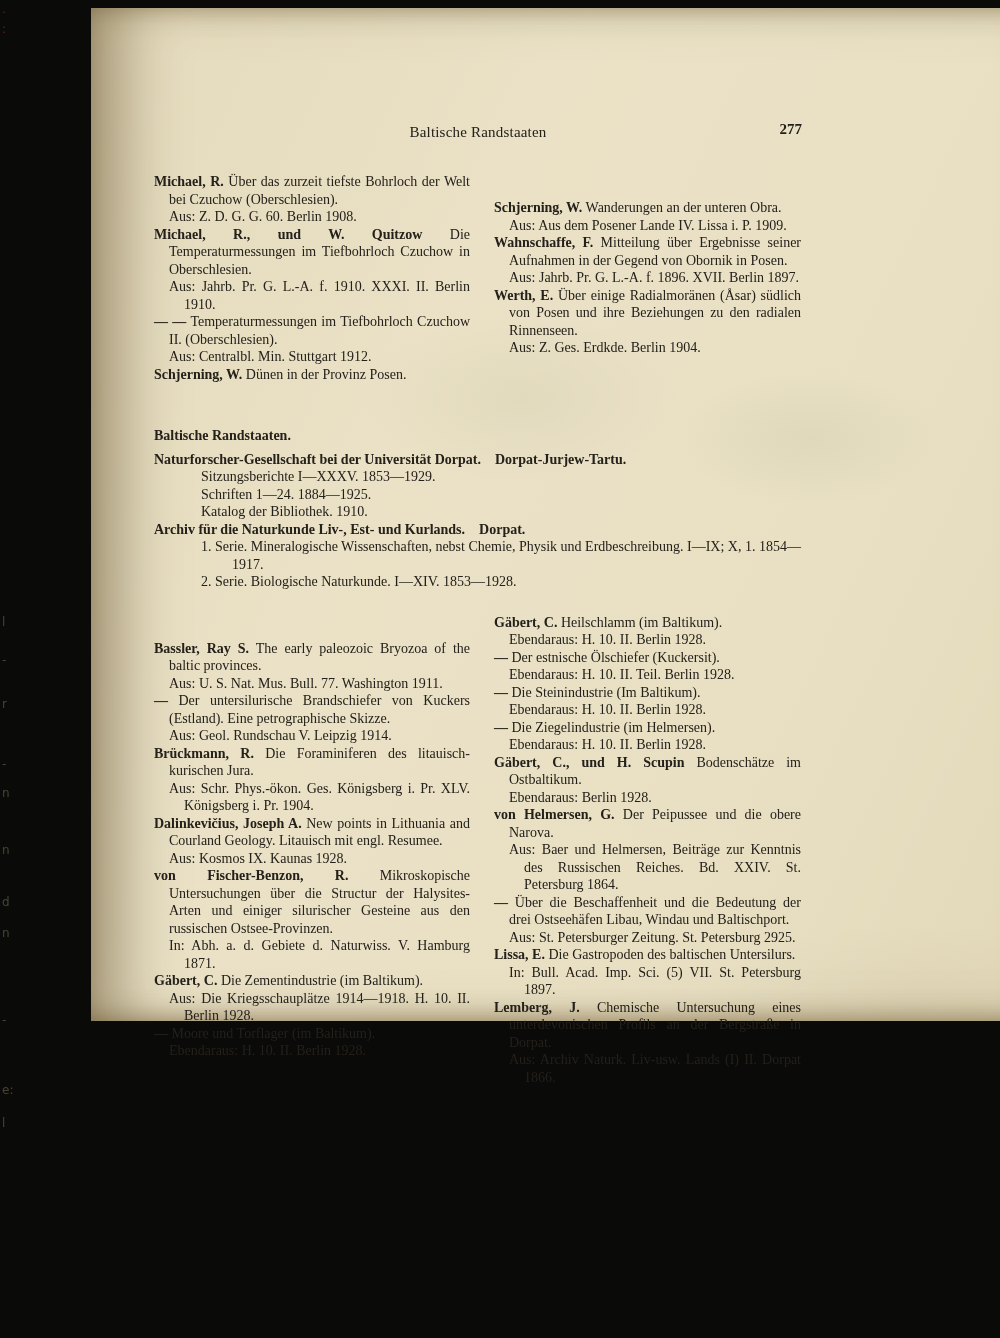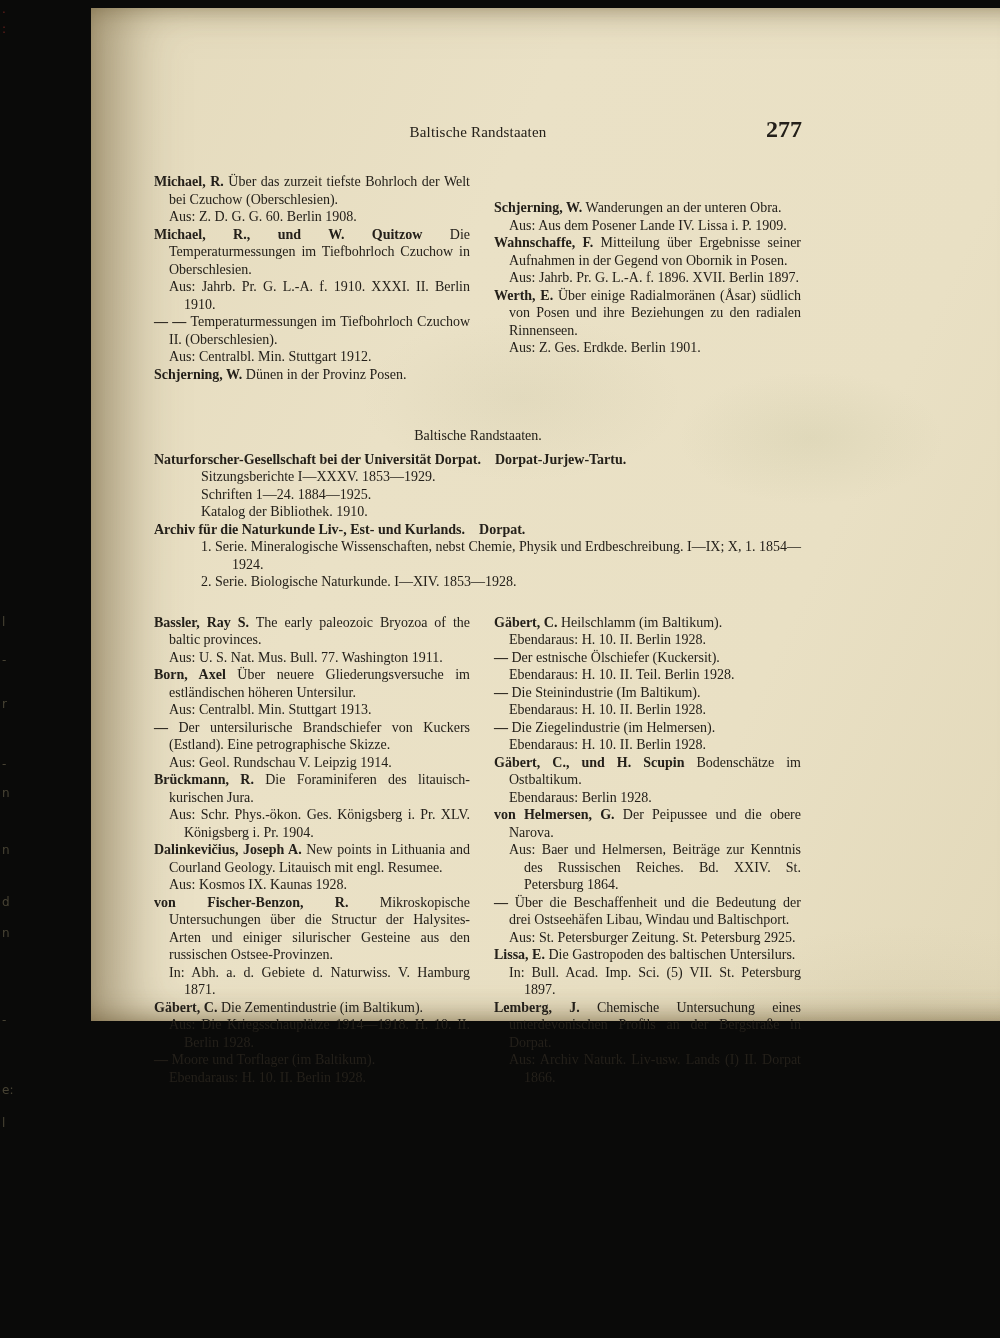--- a/index.html
+++ b/index.html
@@ -28,36 +28,36 @@
       radial-gradient(260px 150px at 300px 1230px, rgba(140,128,88,.10), transparent 70%),
       radial-gradient(300px 120px at 820px 1000px, rgba(150,140,100,.08), transparent 70%);
   }
   .content{
     position:absolute;left:63px;top:116px;width:648px;
     font-size:14px;line-height:17.5px;
   }
   
   .header-row{position:relative;height:24px;}
   .running-title{position:absolute;left:0;right:0;text-align:center;font-size:15px;letter-spacing:.2px;}
-  .page-num{position:absolute;right:0;top:-3px;font-weight:bold;font-size:24px;}
+  .page-num{position:absolute;right:0;top:-3px;font-weight:bold;font-size:15px;}
   
   .cols{display:flex;align-items:center;}
   .top-cols{margin-top:25px;}
   .colL{width:316px;}
   .colR{width:307px;}
   .vdiv{width:1px;background:#46423a;margin:2px 11px 4px 12px;}
   .vdiv.ghost{background:transparent;}
   
   .entry{margin:0;}
   .au{font-weight:bold;}
   .e-main{padding-left:15px;text-indent:-15px;text-align:justify;}
   .e-src{padding-left:30px;text-indent:-15px;text-align:justify;}
   
   .mid-section{margin-top:44px;}
-  .mid-heading{font-weight:normal;text-align:center;margin-bottom:6px;}
+  .mid-heading{font-weight:bold;margin-bottom:6px;}
   .g-head{font-weight:bold;padding-left:15px;text-indent:-15px;}
   .g-head2{margin-left:14px;font-weight:bold;}
   .mid-line{padding-left:78px;text-indent:-31px;}
   
   .bottom-cols{margin-top:23px;}
   
   .margin-mark{
     position:absolute;left:2px;width:16px;color:#57513e;
     font:12px "DejaVu Sans",sans-serif;opacity:.8;
   }
@@ -118,53 +118,49 @@
           <div class="entry">
             <div class="e-main"><b class="au">Schjerning, W.</b> <span>Wanderungen an der unteren Obra.</span></div>
             <div class="e-src">Aus: Aus dem Posener Lande IV. Lissa i. P. 1909.</div>
           </div>
           <div class="entry">
             <div class="e-main"><b class="au">Wahnschaffe, F.</b> <span>Mitteilung über Ergebnisse seiner Aufnahmen in der Gegend von Obornik in Posen.</span></div>
             <div class="e-src">Aus: Jahrb. Pr. G. L.-A. f. 1896. XVII. Berlin 1897.</div>
           </div>
           <div class="entry">
             <div class="e-main"><b class="au">Werth, E.</b> <span>Über einige Radialmoränen (Åsar) südlich von Posen und ihre Beziehungen zu den radialen Rinnenseen.</span></div>
-            <div class="e-src">Aus: Z. Ges. Erdkde. Berlin 1901.</div>
+            <div class="e-src">Aus: Z. Ges. Erdkde. Berlin 1904.</div>
           </div>
 
         </div>
       </div>
 
       <div class="mid-section">
         <div class="mid-heading">Baltische Randstaaten.</div>
 
         <div class="group">
           <div class="g-head"><span>Naturforscher-Gesellschaft bei der Universität Dorpat.</span><span class="g-head2">Dorpat-Jurjew-Tartu.</span></div>
           <div class="mid-line">Sitzungsberichte I—XXXV.  1853—1929.</div>
           <div class="mid-line">Schriften 1—24.  1884—1925.</div>
           <div class="mid-line">Katalog der Bibliothek.  1910.</div>
         </div>
 
         <div class="group">
           <div class="g-head"><span>Archiv für die Naturkunde Liv-, Est- und Kurlands.</span><span class="g-head2">Dorpat.</span></div>
-          <div class="mid-line">1. Serie.  Mineralogische Wissenschaften, nebst Chemie, Physik und Erdbeschreibung. I—IX; X, 1.  1854—1924.</div>
+          <div class="mid-line">1. Serie.  Mineralogische Wissenschaften, nebst Chemie, Physik und Erdbeschreibung. I—IX; X, 1.  1854—1917.</div>
           <div class="mid-line">2. Serie.  Biologische Naturkunde.  I—XIV.  1853—1928.</div>
         </div>
       </div>
 
       <div class="cols bottom-cols">
         <div class="colL">
 
           <div class="entry">
             <div class="e-main"><b class="au">Bassler, Ray S.</b> <span>The early paleozoic Bryozoa of the baltic provinces.</span></div>
             <div class="e-src">Aus: U. S. Nat. Mus. Bull. 77. Washington 1911.</div>
-          </div>
-          <div class="entry">
-            <div class="e-main"><b class="au">Born, Axel</b> <span>Über neuere Gliederungsversuche im estländischen höheren Untersilur.</span></div>
-            <div class="e-src">Aus: Centralbl. Min. Stuttgart 1913.</div>
           </div>
           <div class="entry">
             <div class="e-main"><b class="au">—</b> <span>Der untersilurische Brandschiefer von Kuckers (Estland). Eine petrographische Skizze.</span></div>
             <div class="e-src">Aus: Geol. Rundschau V. Leipzig 1914.</div>
           </div>
           <div class="entry">
             <div class="e-main"><b class="au">Brückmann, R.</b> <span>Die Foraminiferen des litauisch-kurischen Jura.</span></div>
             <div class="e-src">Aus: Schr. Phys.-ökon. Ges. Königsberg i. Pr. XLV. Königsberg i. Pr. 1904.</div>
           </div>
           <div class="entry">

